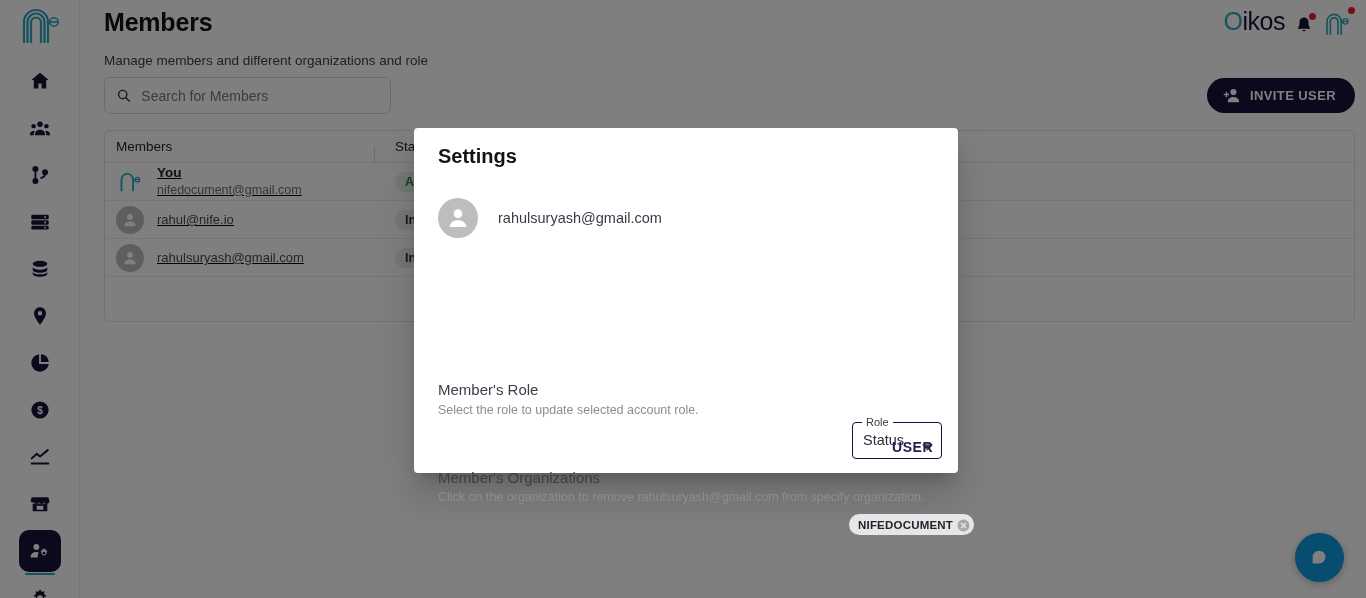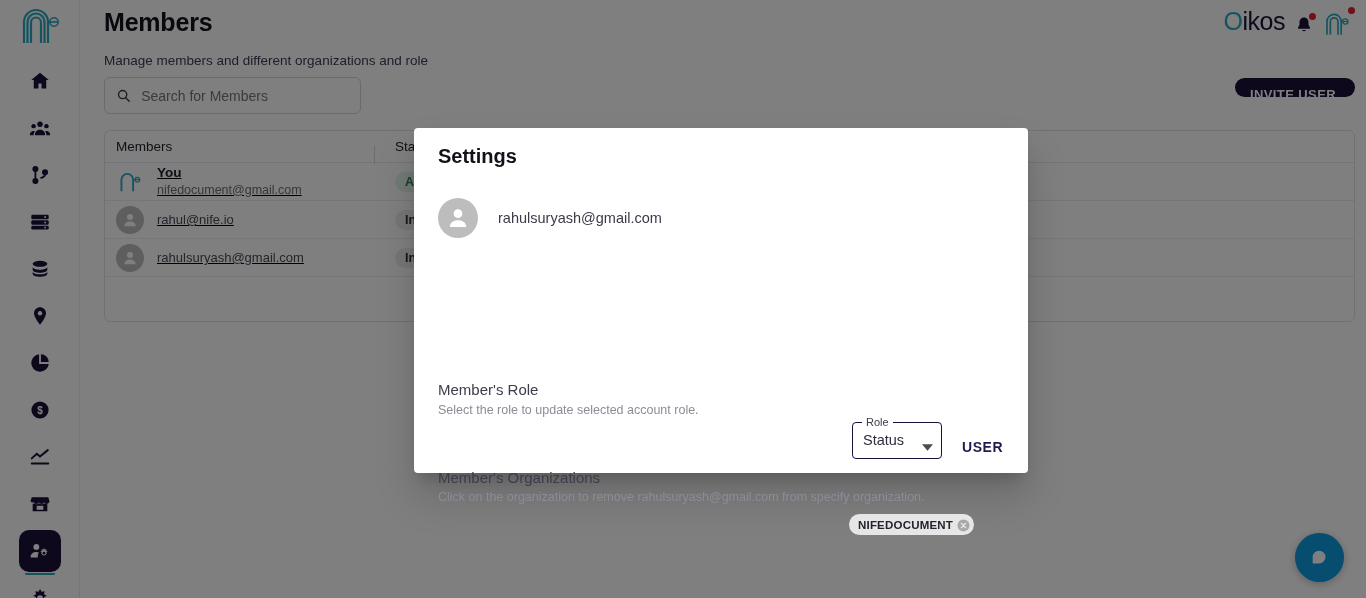--- a/index.html
+++ b/index.html
@@ -51,38 +51,37 @@
   .brandname .o { color: #2aa7bf; }
   .bell { position: absolute; right: 52px; top: 14px; width: 20px; height: 22px; cursor: pointer; }
   .dot-red {
     position: absolute; width: 7px; height: 7px; border-radius: 50%;
     background: #e8212b;
   }
   .hdr-logo { position: absolute; right: 14px; top: 10px; width: 30px; height: 28px; cursor: pointer; }
 
   
   .search {
-    position: absolute; left: 104px; top: 77px; width: 257px; height: 37px;
+    position: absolute; left: 104px; top: 77px; width: 287px; height: 37px;
     border: 1px solid #d6d6de; border-radius: 6px; background: #fff;
     display: flex; align-items: center; padding: 0 11px; gap: 10px;
   }
   .search input {
     border: none; outline: none; font-size: 14px; color: #50505e;
     width: 100%; background: transparent; font-family: inherit;
   }
   .search input::placeholder { color: #74747f; }
 
   
   .invite {
-    position: absolute; right: 11px; top: 78px; height: 19px;
+    position: absolute; right: 11px; top: 78px; height: 35px;
     background: #1b1039; color: #fff; border: none; border-radius: 18px;
     padding: 0 19px 0 15px; font-size: 13px; font-weight: bold; letter-spacing: .4px;
     display: flex; align-items: center; gap: 9px; cursor: pointer;
     font-family: inherit;
-    flex-direction: column;
   }
 
   
   .table {
     position: absolute; left: 104px; top: 130px; right: 11px;
     border: 1px solid #e2e2e8; border-radius: 6px; background: #fff; overflow: hidden;
   }
   .thead { height: 32px; display: flex; align-items: center; border-bottom: 1px solid #e8e8ee; }
   .th { font-size: 13.5px; color: #22222e; padding-left: 11px; position: relative; }
   .th-members { width: 269px; }
@@ -120,21 +119,21 @@
   .chat-fab {
     position: absolute; right: 22px; bottom: 16px; width: 49px; height: 49px;
     border-radius: 50%; background: #0c9ade; cursor: pointer;
     display: flex; align-items: center; justify-content: center;
     box-shadow: 0 2px 8px rgba(0,0,0,.25);
   }
 
   
   .scrim { position: absolute; inset: 0; background: rgba(0,0,0,.5); }
   .dialog {
-    position: absolute; left: 414px; top: 128px; width: 614px; height: 345px;
+    position: absolute; left: 414px; top: 128px; width: 544px; height: 345px;
     background: #fff; border-radius: 4px;
     box-shadow: 0 11px 15px -7px rgba(0,0,0,.2), 0 24px 38px 3px rgba(0,0,0,.14);
   }
   .dlg-title { position: absolute; left: 24px; top: 17px; font-size: 20px; font-weight: bold; color: #121218; }
   .dlg-user { position: absolute; left: 24px; top: 70px; display: flex; align-items: center; gap: 20px; }
   .av-lg { width: 40px; height: 40px; border-radius: 50%; background: #bdbdbd;
            display: flex; align-items: center; justify-content: center; }
   .dlg-email { font-size: 14.5px; color: #3b3b48; }
   .sec-head { position: absolute; left: 24px; font-size: 15px; color: #3c3c4a; }
   .sec-sub { position: absolute; left: 24px; font-size: 12.5px; color: #8c8c98; }

